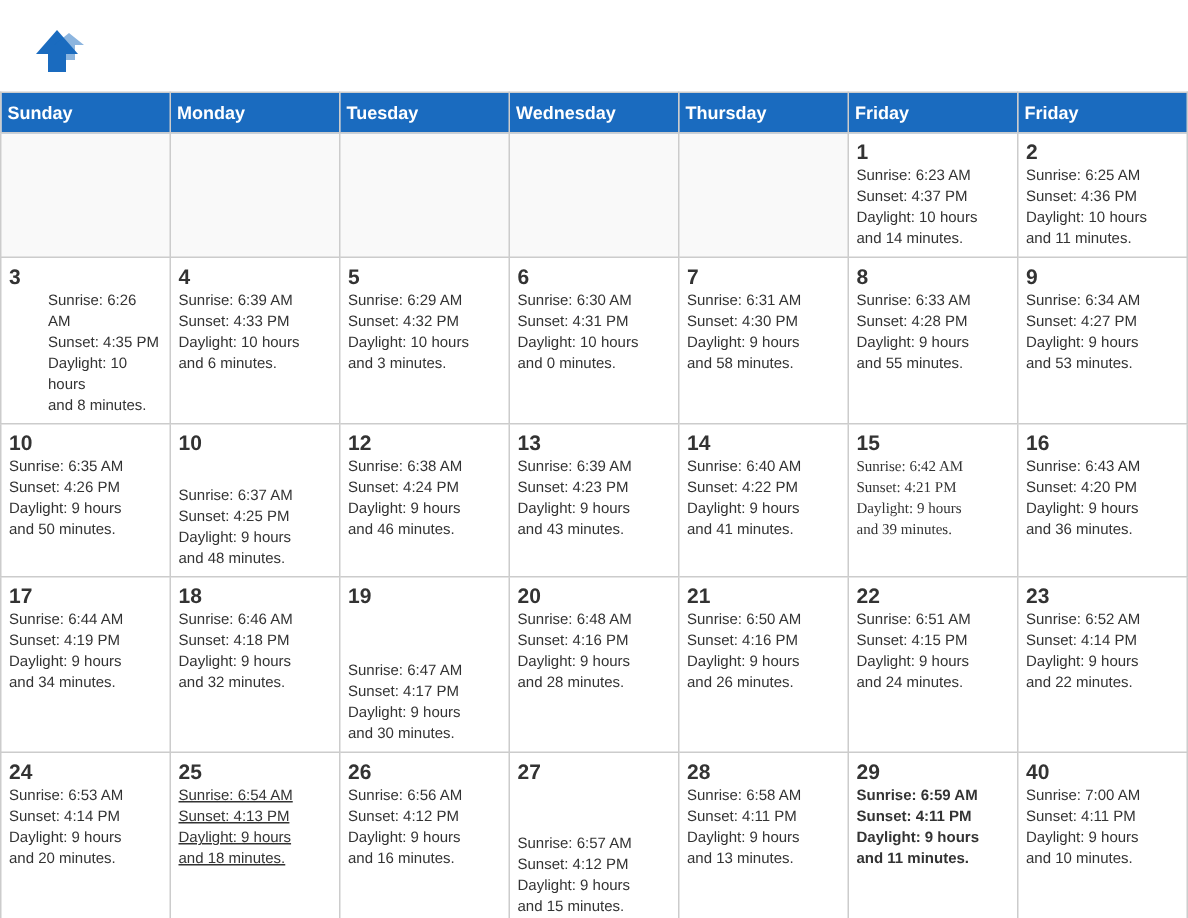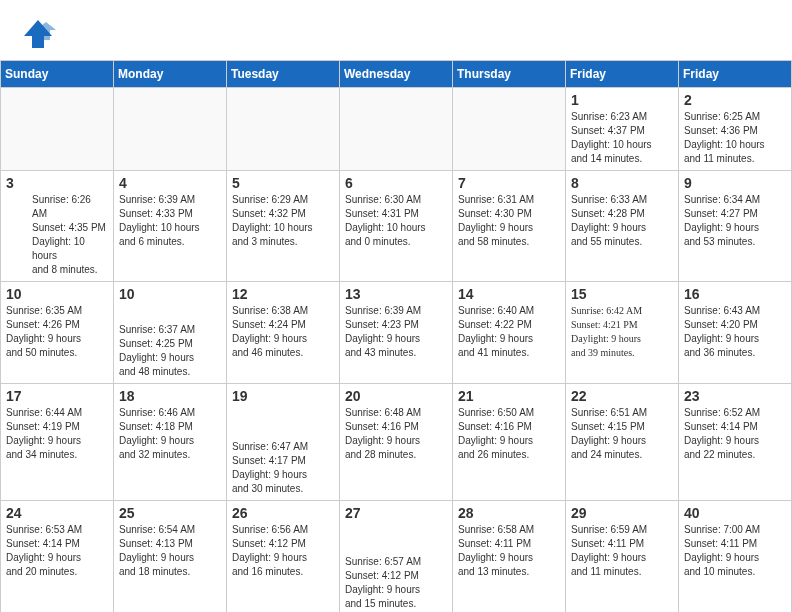--- a/index.html
+++ b/index.html
@@ -234,21 +234,21 @@
           <tr>
             <td>
               <div class="day-num">24</div>
               <div class="day-info" style="white-space: pre-line;">Sunrise: 6:53 AM
 Sunset: 4:14 PM
 Daylight: 9 hours
 and 20 minutes.</div>
             </td>
             <td>
               <div class="day-num">25</div>
-              <div class="day-info" style="white-space: pre-line;">Sunrise: 6:54 AM
+              <div class="day-info" style="white-space: pre-line; text-decoration: underline;">Sunrise: 6:54 AM
 Sunset: 4:13 PM
 Daylight: 9 hours
 and 18 minutes.</div>
             </td>
             <td>
               <div class="day-num">26</div>
               <div class="day-info" style="white-space: pre-line;">Sunrise: 6:56 AM
 Sunset: 4:12 PM
 Daylight: 9 hours
 and 16 minutes.</div>
@@ -262,21 +262,21 @@
             </td>
             <td>
               <div class="day-num">28</div>
               <div class="day-info" style="white-space: pre-line;">Sunrise: 6:58 AM
 Sunset: 4:11 PM
 Daylight: 9 hours
 and 13 minutes.</div>
             </td>
             <td>
               <div class="day-num">29</div>
-              <div class="day-info" style="white-space: pre-line;">Sunrise: 6:59 AM
+              <div class="day-info" style="white-space: pre-line; font-weight: bold;">Sunrise: 6:59 AM
 Sunset: 4:11 PM
 Daylight: 9 hours
 and 11 minutes.</div>
             </td>
             <td>
               <div class="day-num">40</div>
               <div class="day-info" style="white-space: pre-line;">Sunrise: 7:00 AM
 Sunset: 4:11 PM
 Daylight: 9 hours
 and 10 minutes.</div>

